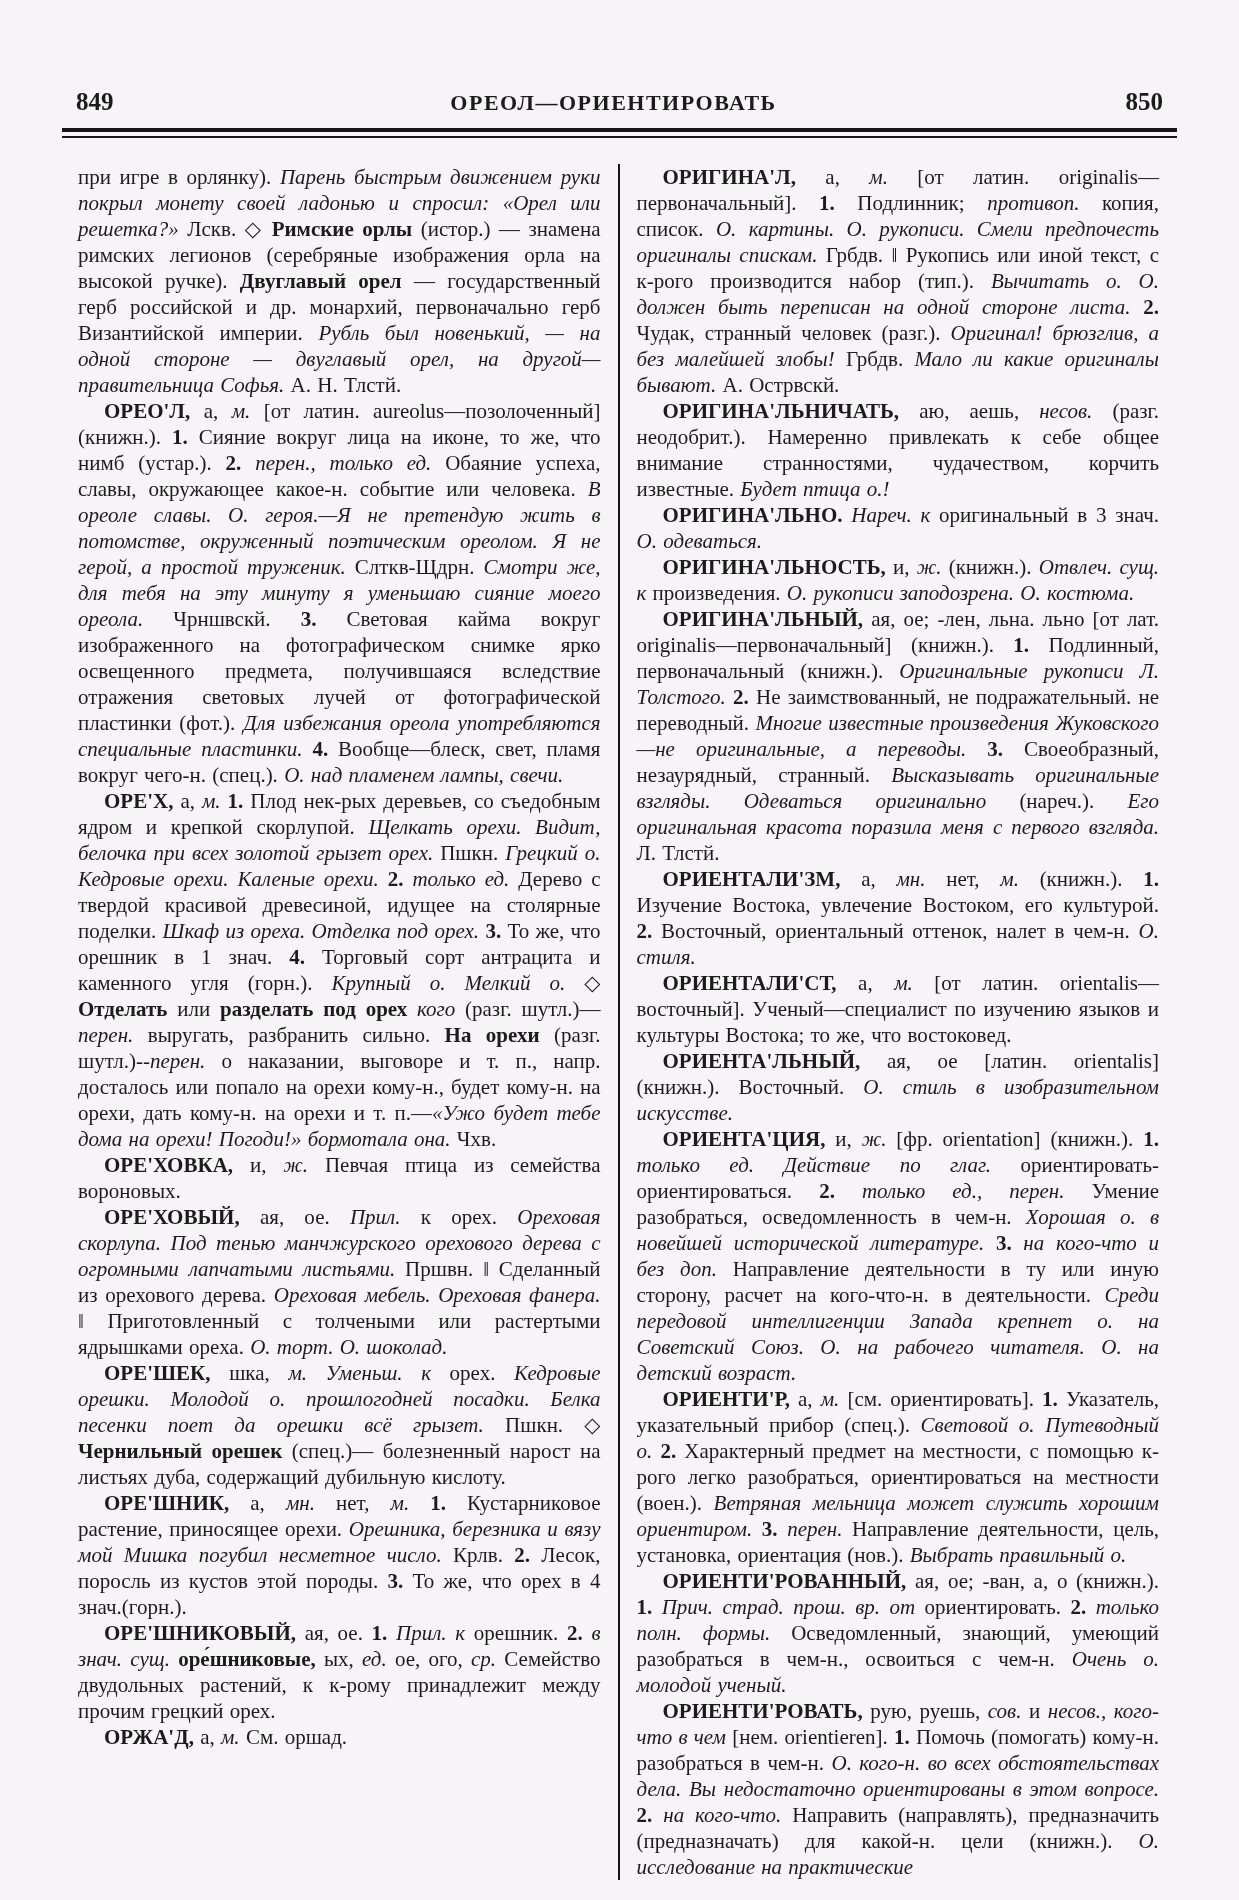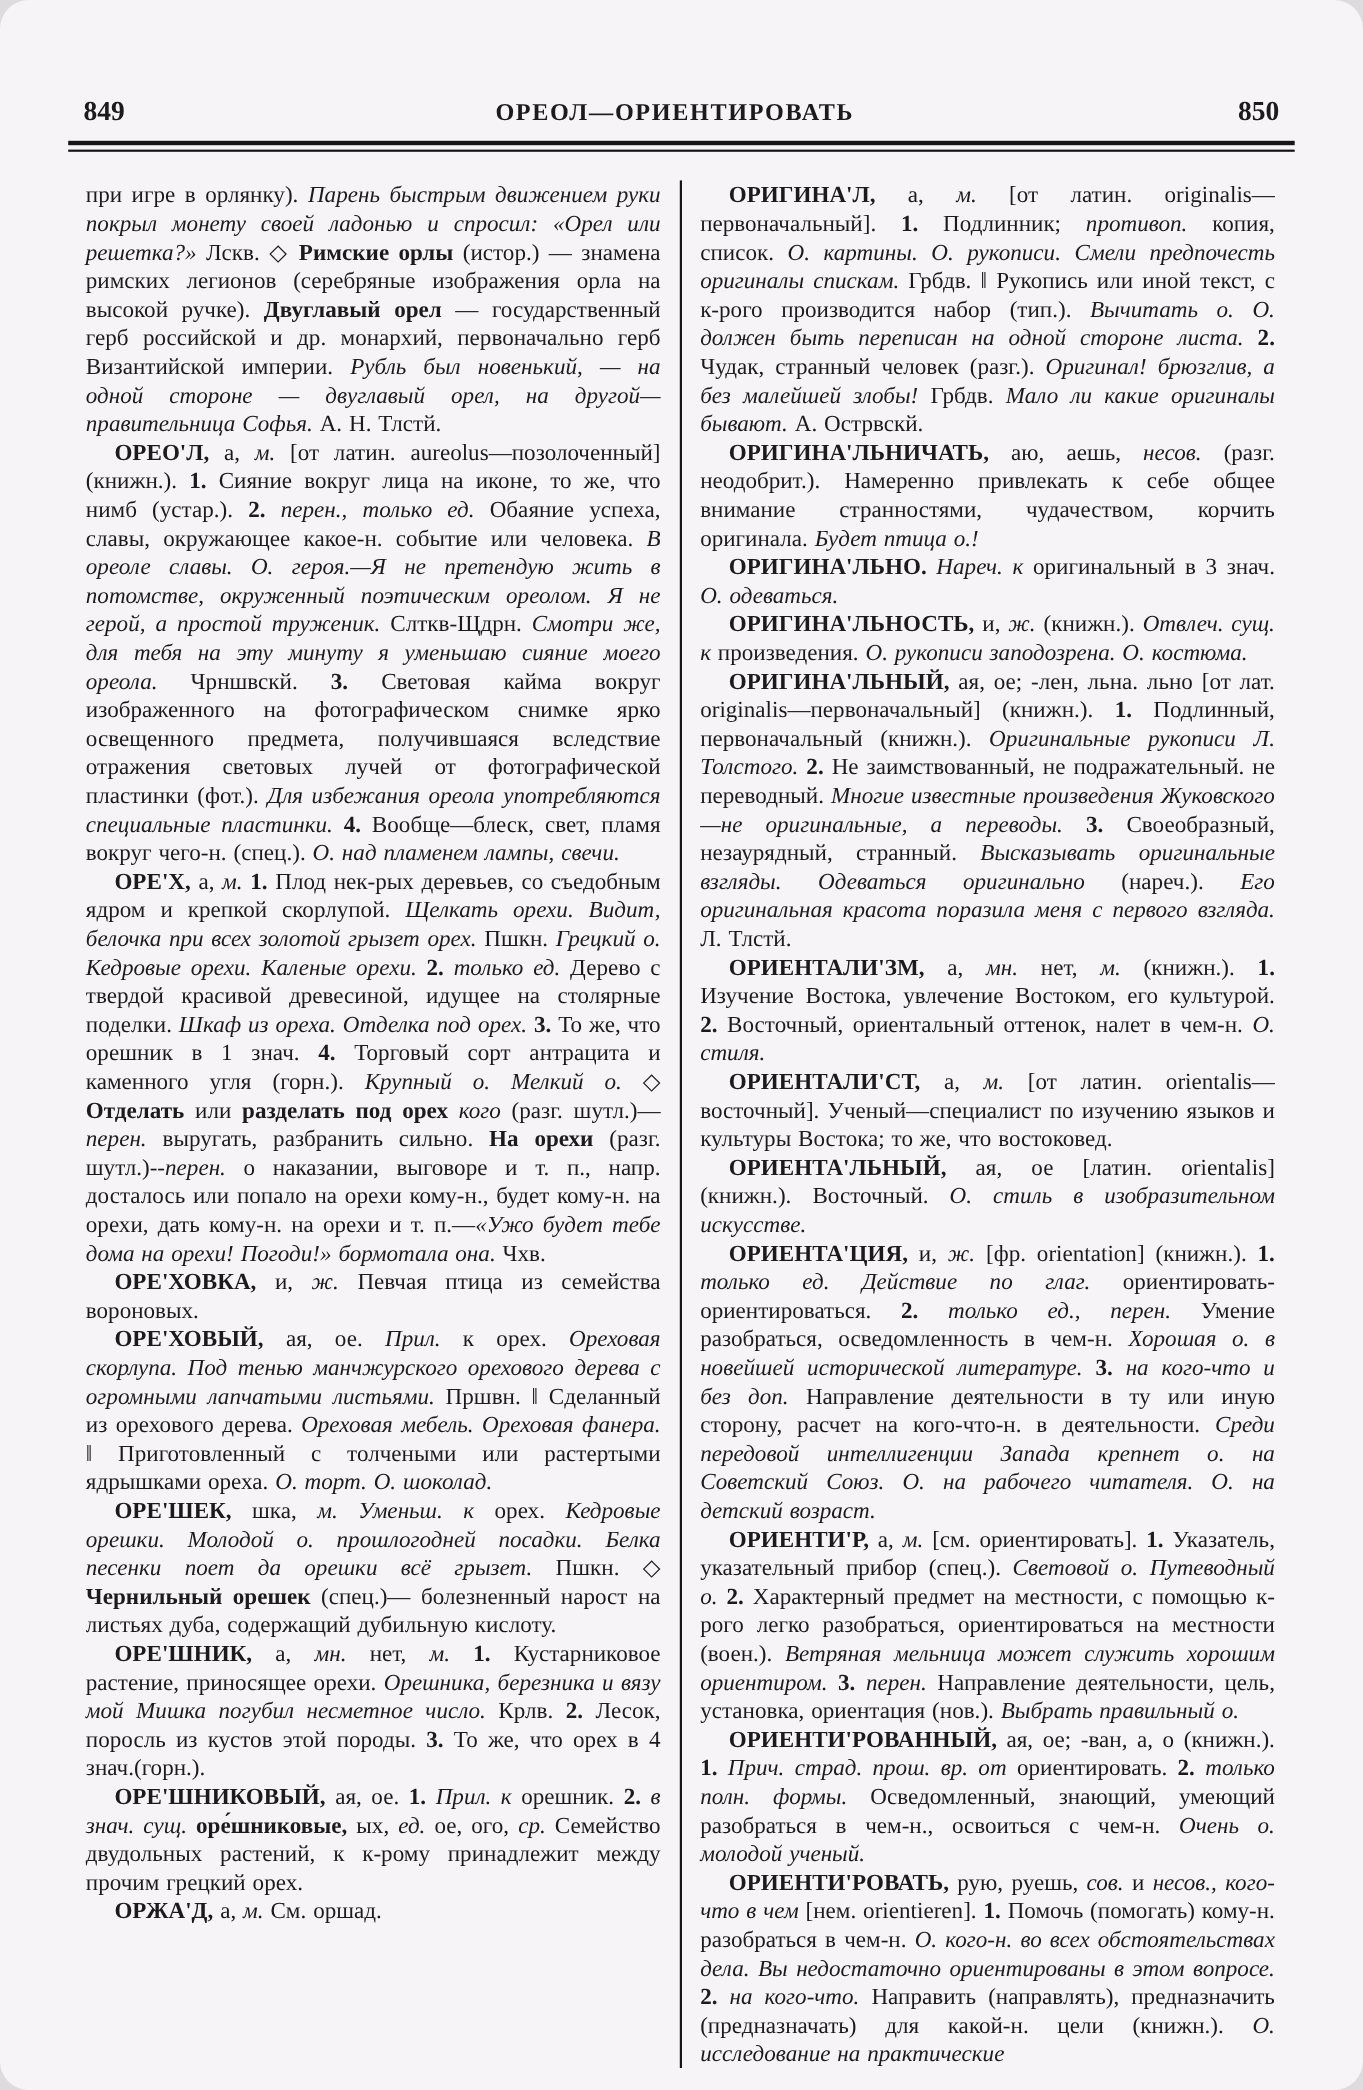--- a/index.html
+++ b/index.html
@@ -6,21 +6,20 @@
   body{background:#dddbdd;}
   .page{
     position:relative;
     width:1239px;height:1900px;
     margin:0 auto;
     background:#f6f4f6;
     color:#1b1b1b;
     font-family:"Liberation Serif","DejaVu Serif",serif;
     overflow:hidden;
     box-sizing:border-box;
-    border-radius:26px;
   }
   .page-header{
     display:flex;
     justify-content:space-between;
     align-items:baseline;
     padding:88px 76px 0 76px;
     font-weight:bold;
   }
   .page-num{font-size:25px;}
   .running-title{
@@ -80,21 +79,21 @@
         <p class="entry"><span class="b">ОРЕ'ХОВКА,</span><span class="n"> и, </span><span class="i">ж.</span><span class="n"> Певчая птица из семейства вороновых.</span></p>
         <p class="entry"><span class="b">ОРЕ'ХОВЫЙ,</span><span class="n"> ая, ое. </span><span class="i">Прил.</span><span class="n"> к орех. </span><span class="i">Ореховая скорлупа. Под тенью манчжурского орехового дерева с огромными лапчатыми листьями.</span><span class="n"> Пршвн. ‖ Сделанный из орехового дерева. </span><span class="i">Ореховая мебель. Ореховая фанера.</span><span class="n"> ‖ Приготовленный с толчеными или растертыми ядрышками ореха. </span><span class="i">О. торт. О. шоколад.</span></p>
         <p class="entry"><span class="b">ОРЕ'ШЕК,</span><span class="n"> шка, </span><span class="i">м.</span><span class="n"> </span><span class="i">Уменьш. к</span><span class="n"> орех. </span><span class="i">Кедровые орешки. Молодой о. прошлогодней посадки. Белка песенки поет да орешки всё грызет.</span><span class="n"> Пшкн. ◇ </span><span class="b">Чернильный орешек</span><span class="n"> (спец.)— болезненный нарост на листьях дуба, содержащий дубильную кислоту.</span></p>
         <p class="entry"><span class="b">ОРЕ'ШНИК,</span><span class="n"> а, </span><span class="i">мн.</span><span class="n"> нет, </span><span class="i">м.</span><span class="n"> </span><span class="b">1.</span><span class="n"> Кустарниковое растение, приносящее орехи. </span><span class="i">Орешника, березника и вязу мой Мишка погубил несметное число.</span><span class="n"> Крлв. </span><span class="b">2.</span><span class="n"> Лесок, поросль из кустов этой породы. </span><span class="b">3.</span><span class="n"> То же, что орех в 4 знач.(горн.).</span></p>
         <p class="entry"><span class="b">ОРЕ'ШНИКОВЫЙ,</span><span class="n"> ая, ое. </span><span class="b">1.</span><span class="n"> </span><span class="i">Прил. к</span><span class="n"> орешник. </span><span class="b">2.</span><span class="n"> </span><span class="i">в знач. сущ.</span><span class="n"> </span><span class="b">оре́шниковые,</span><span class="n"> ых, </span><span class="i">ед.</span><span class="n"> ое, ого, </span><span class="i">ср.</span><span class="n"> Семейство двудольных растений, к к-рому принадлежит между прочим грецкий орех.</span></p>
         <p class="entry"><span class="b">ОРЖА'Д,</span><span class="n"> а, </span><span class="i">м.</span><span class="n"> См. оршад.</span></p>
       </div>
     <div class="divider"></div>
     <div class="col" id="col-right">
         <p class="entry"><span class="b">ОРИГИНА'Л,</span><span class="n"> а, </span><span class="i">м.</span><span class="n"> [от латин. originalis— первоначальный]. </span><span class="b">1.</span><span class="n"> Подлинник; </span><span class="i">противоп.</span><span class="n"> копия, список. </span><span class="i">О. картины. О. рукописи. Смели предпочесть оригиналы спискам.</span><span class="n"> Грбдв. ‖ Рукопись или иной текст, с к-рого производится набор (тип.). </span><span class="i">Вычитать о. О. должен быть переписан на одной стороне листа.</span><span class="n"> </span><span class="b">2.</span><span class="n"> Чудак, странный человек (разг.). </span><span class="i">Оригинал! брюзглив, а без малейшей злобы!</span><span class="n"> Грбдв. </span><span class="i">Мало ли какие оригиналы бывают.</span><span class="n"> А. Острвскй.</span></p>
-        <p class="entry"><span class="b">ОРИГИНА'ЛЬНИЧАТЬ,</span><span class="n"> аю, аешь, </span><span class="i">несов.</span><span class="n"> (разг. неодобрит.). Намеренно привлекать к себе общее внимание странностями, чудачеством, корчить оригинала. </span><span class="i">Будет птица о.!</span></p>
+        <p class="entry"><span class="b">ОРИГИНА'ЛЬНИЧАТЬ,</span><span class="n"> аю, аешь, </span><span class="i">несов.</span><span class="n"> (разг. неодобрит.). Намеренно привлекать к себе общее внимание странностями, чудачеством, корчить известные. </span><span class="i">Будет птица о.!</span></p>
         <p class="entry"><span class="b">ОРИГИНА'ЛЬНО.</span><span class="n"> </span><span class="i">Нареч. к</span><span class="n"> оригинальный в 3 знач. </span><span class="i">О. одеваться.</span></p>
         <p class="entry"><span class="b">ОРИГИНА'ЛЬНОСТЬ,</span><span class="n"> и, </span><span class="i">ж.</span><span class="n"> (книжн.). </span><span class="i">Отвлеч. сущ. к</span><span class="n"> произведения. </span><span class="i">О. рукописи заподозрена. О. костюма.</span></p>
         <p class="entry"><span class="b">ОРИГИНА'ЛЬНЫЙ,</span><span class="n"> ая, ое; -лен, льна. льно [от лат. originalis—первоначальный] (книжн.). </span><span class="b">1.</span><span class="n"> Подлинный, первоначальный (книжн.). </span><span class="i">Оригинальные рукописи Л. Толстого.</span><span class="n"> </span><span class="b">2.</span><span class="n"> Не заимствованный, не подражательный. не переводный. </span><span class="i">Многие известные произведения Жуковского—не оригинальные, а переводы.</span><span class="n"> </span><span class="b">3.</span><span class="n"> Своеобразный, незаурядный, странный. </span><span class="i">Высказывать оригинальные взгляды. Одеваться оригинально</span><span class="n"> (нареч.). </span><span class="i">Его оригинальная красота поразила меня с первого взгляда.</span><span class="n"> Л. Тлстй.</span></p>
         <p class="entry"><span class="b">ОРИЕНТАЛИ'ЗМ,</span><span class="n"> а, </span><span class="i">мн.</span><span class="n"> нет, </span><span class="i">м.</span><span class="n"> (книжн.). </span><span class="b">1.</span><span class="n"> Изучение Востока, увлечение Востоком, его культурой. </span><span class="b">2.</span><span class="n"> Восточный, ориентальный оттенок, налет в чем-н. </span><span class="i">О. стиля.</span></p>
         <p class="entry"><span class="b">ОРИЕНТАЛИ'СТ,</span><span class="n"> а, </span><span class="i">м.</span><span class="n"> [от латин. orientalis—восточный]. Ученый—специалист по изучению языков и культуры Востока; то же, что востоковед.</span></p>
         <p class="entry"><span class="b">ОРИЕНТА'ЛЬНЫЙ,</span><span class="n"> ая, ое [латин. orientalis] (книжн.). Восточный. </span><span class="i">О. стиль в изобразительном искусстве.</span></p>
         <p class="entry"><span class="b">ОРИЕНТА'ЦИЯ,</span><span class="n"> и, </span><span class="i">ж.</span><span class="n"> [фр. orientation] (книжн.). </span><span class="b">1.</span><span class="n"> </span><span class="i">только ед. Действие по глаг.</span><span class="n"> ориентировать-ориентироваться. </span><span class="b">2.</span><span class="n"> </span><span class="i">только ед., перен.</span><span class="n"> Умение разобраться, осведомленность в чем-н. </span><span class="i">Хорошая о. в новейшей исторической литературе.</span><span class="n"> </span><span class="b">3.</span><span class="n"> </span><span class="i">на кого-что и без доп.</span><span class="n"> Направление деятельности в ту или иную сторону, расчет на кого-что-н. в деятельности. </span><span class="i">Среди передовой интеллигенции Запада крепнет о. на Советский Союз. О. на рабочего читателя. О. на детский возраст.</span></p>
         <p class="entry"><span class="b">ОРИЕНТИ'Р,</span><span class="n"> а, </span><span class="i">м.</span><span class="n"> [см. ориентировать]. </span><span class="b">1.</span><span class="n"> Указатель, указательный прибор (спец.). </span><span class="i">Световой о. Путеводный о.</span><span class="n"> </span><span class="b">2.</span><span class="n"> Характерный предмет на местности, с помощью к-рого легко разобраться, ориентироваться на местности (воен.). </span><span class="i">Ветряная мельница может служить хорошим ориентиром.</span><span class="n"> </span><span class="b">3.</span><span class="n"> </span><span class="i">перен.</span><span class="n"> Направление деятельности, цель, установка, ориентация (нов.). </span><span class="i">Выбрать правильный о.</span></p>
         <p class="entry"><span class="b">ОРИЕНТИ'РОВАННЫЙ,</span><span class="n"> ая, ое; -ван, а, о (книжн.). </span><span class="b">1.</span><span class="n"> </span><span class="i">Прич. страд. прош. вр. от</span><span class="n"> ориентировать. </span><span class="b">2.</span><span class="n"> </span><span class="i">только полн. формы.</span><span class="n"> Осведомленный, знающий, умеющий разобраться в чем-н., освоиться с чем-н. </span><span class="i">Очень о. молодой ученый.</span></p>
         <p class="entry"><span class="b">ОРИЕНТИ'РОВАТЬ,</span><span class="n"> рую, руешь, </span><span class="i">сов.</span><span class="n"> и </span><span class="i">несов., кого-что в чем</span><span class="n"> [нем. orientieren]. </span><span class="b">1.</span><span class="n"> Помочь (помогать) кому-н. разобраться в чем-н. </span><span class="i">О. кого-н. во всех обстоятельствах дела. Вы недостаточно ориентированы в этом вопросе.</span><span class="n"> </span><span class="b">2.</span><span class="n"> </span><span class="i">на кого-что.</span><span class="n"> Направить (направлять), предназначить (предназначать) для какой-н. цели (книжн.). </span><span class="i">О. исследование на практические</span></p>

